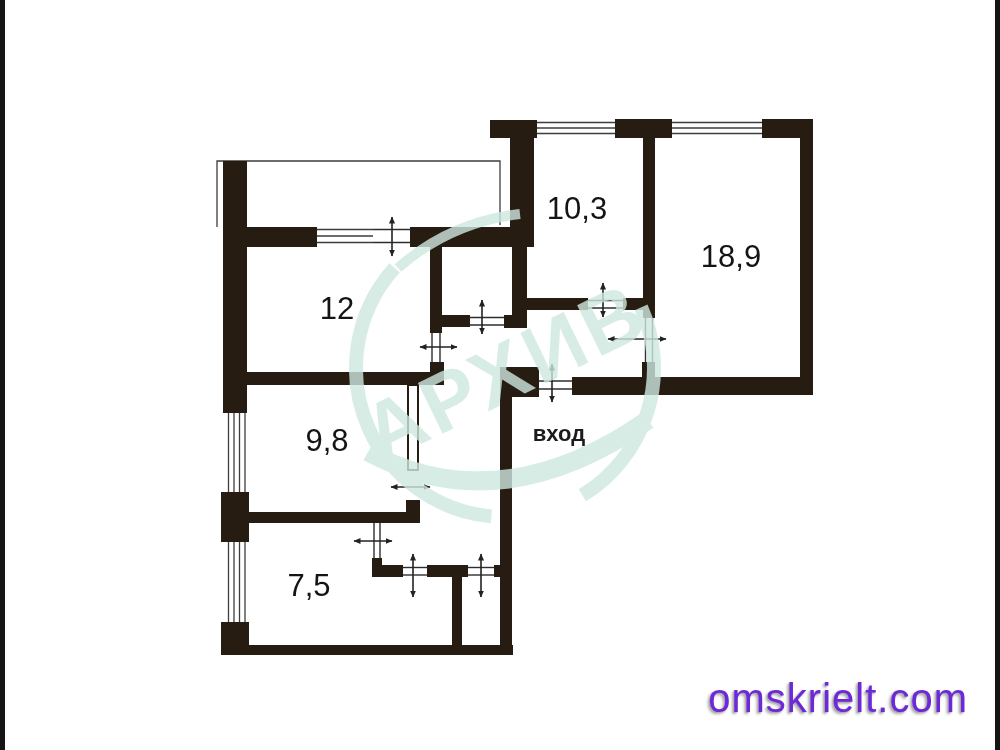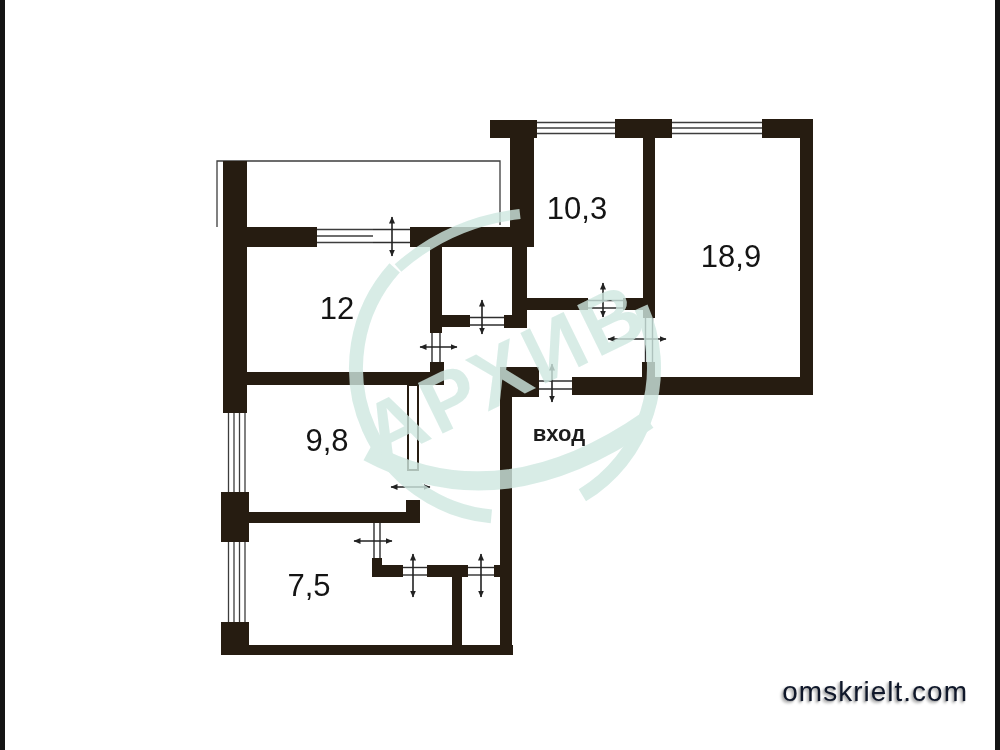--- a/index.html
+++ b/index.html
@@ -11,23 +11,23 @@
     font-family:"Liberation Sans", sans-serif;
   }
   .edge-bar{
     position:absolute;top:0;bottom:0;width:5px;background:#141414;
   }
   .edge-bar.left{left:0;}
   .edge-bar.right{right:0;}
   .site-mark{
     position:absolute;
     right:32px;top:676px;
-    font-size:28px;
+    font-size:40px;
     letter-spacing:1px;
-    color:#0f172a;
+    color:#6d28d9;
     text-shadow:-2px 2px 3px #a5a5a5, -1px 1px 1px #bdbdbd;
     user-select:none;
   }
   svg text.room-num{
     font-family:"Liberation Sans", sans-serif;
     font-size:31px;
     fill:#141414;
   }
   svg text.entry{
     font-family:"Liberation Sans", sans-serif;

